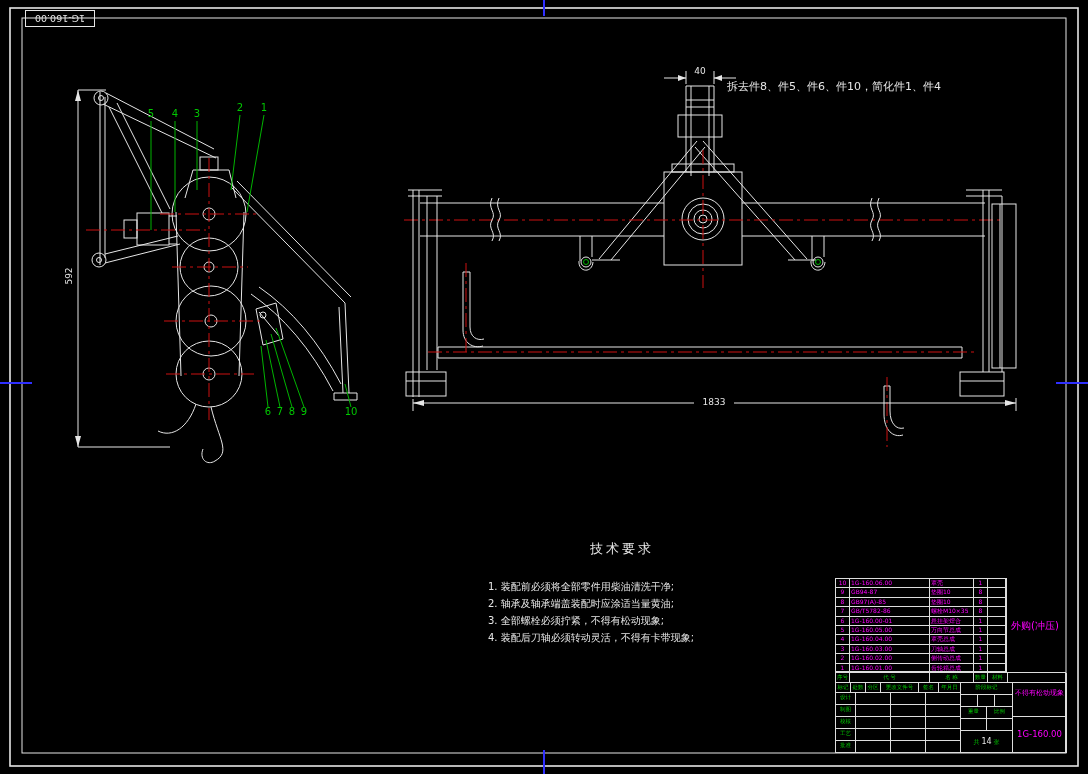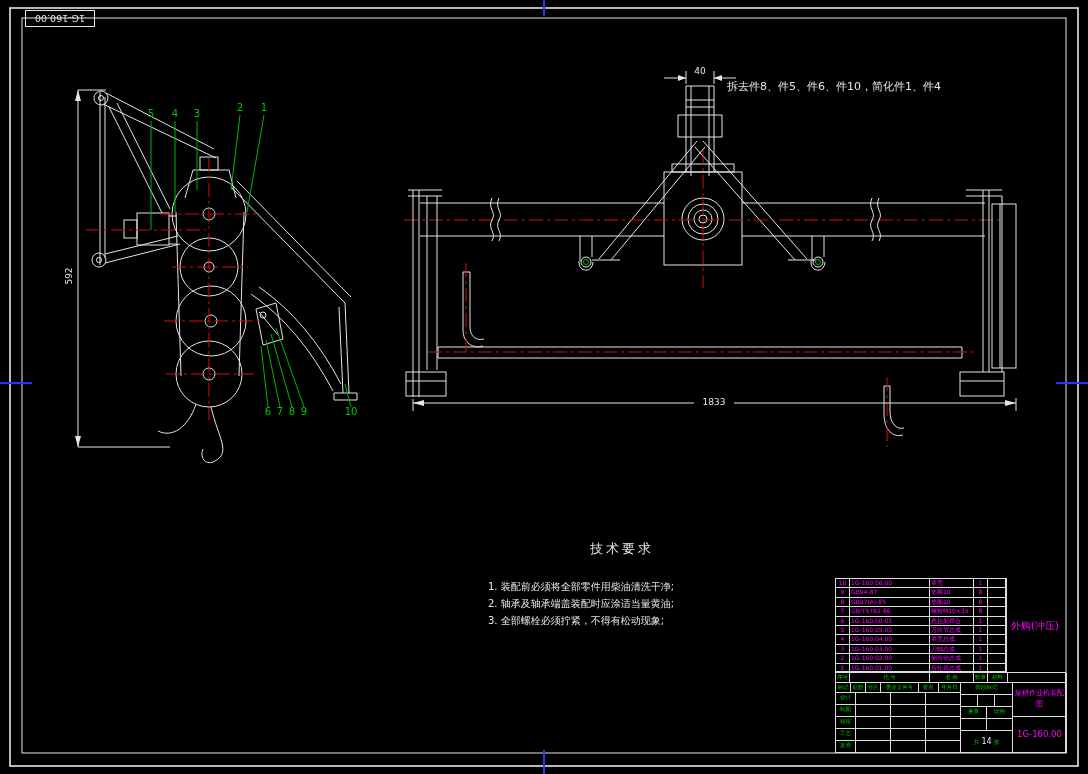--- a/index.html
+++ b/index.html
@@ -257,20 +257,21 @@
 
   <div class="corner-box">1G-160.00</div>
 
   <div class="annotation">拆去件8、件5、件6、件10，简化件1、件4</div>
 
   <div class="techreq">
     <div class="tr-title">技术要求</div>
     <div class="tr-item">1. 装配前必须将全部零件用柴油清洗干净;</div>
     <div class="tr-item">2. 轴承及轴承端盖装配时应涂适当量黄油;</div>
     <div class="tr-item">3. 全部螺栓必须拧紧，不得有松动现象;</div>
+    <div class="tr-item">4. 装配后刀轴必须转动灵活，不得有卡带现象;</div>
   </div>
 
   <div class="bom">
     <div class="c-no">10</div>
       <div>1G-160.06.00</div>
       <div>罩壳</div>
       <div class="c-no">1</div>
       <div></div>
     <div class="c-no">9</div>
       <div>GB94-87</div>
@@ -365,17 +366,17 @@
     <div class="cell" style="left:125px;top:34px;width:26px;height:12px;">重量</div>
     <div class="cell" style="left:151px;top:34px;width:26px;height:12px;">比例</div>
     <div class="cell" style="left:125px;top:46px;width:26px;height:12px;"></div>
     <div class="cell" style="left:151px;top:46px;width:26px;height:12px;"></div>
     <div class="cell sheetrow" style="left:125px;top:58px;width:52px;height:22px;">
       <span>共</span>
       <span class="val">14</span>
       <span>张</span>
     </div>
 
-    <div class="cell magenta title-cell" style="left:177px;top:10px;width:54px;height:34px;white-space:normal;">旋耕作业机装配图</div>
+    <div class="cell magenta title-cell" style="left:177px;top:10px;width:54px;height:34px;white-space:normal;">不得有松动现象</div>
     <div class="cell magenta num-cell" style="left:177px;top:44px;width:54px;height:36px;">1G-160.00</div>
   </div>
 
 </div>
 
 </body></html>

